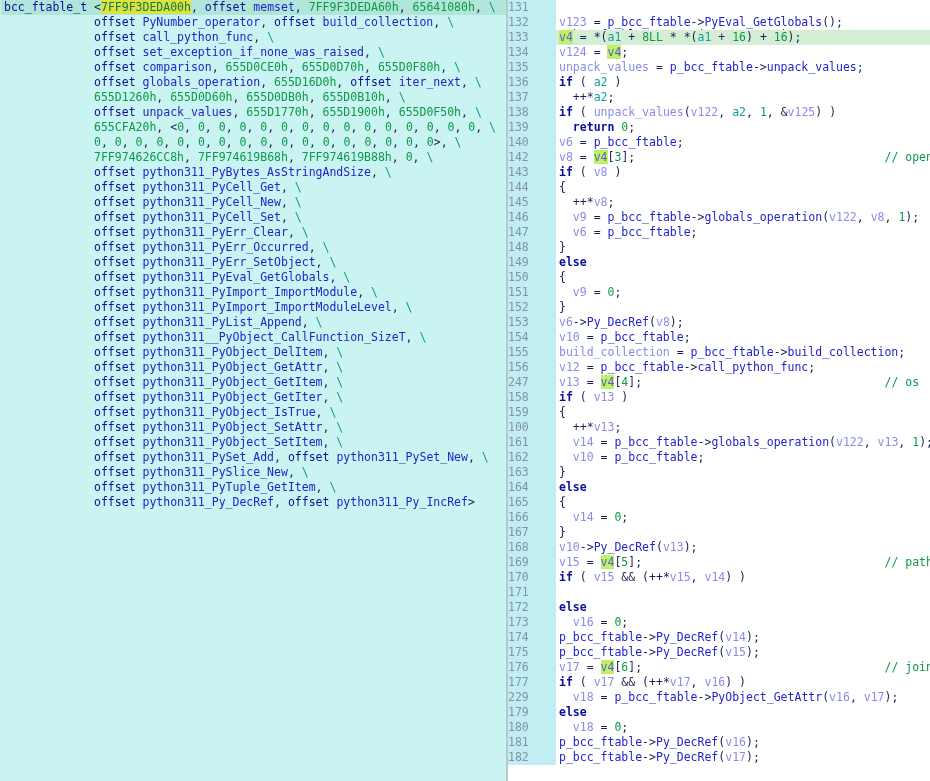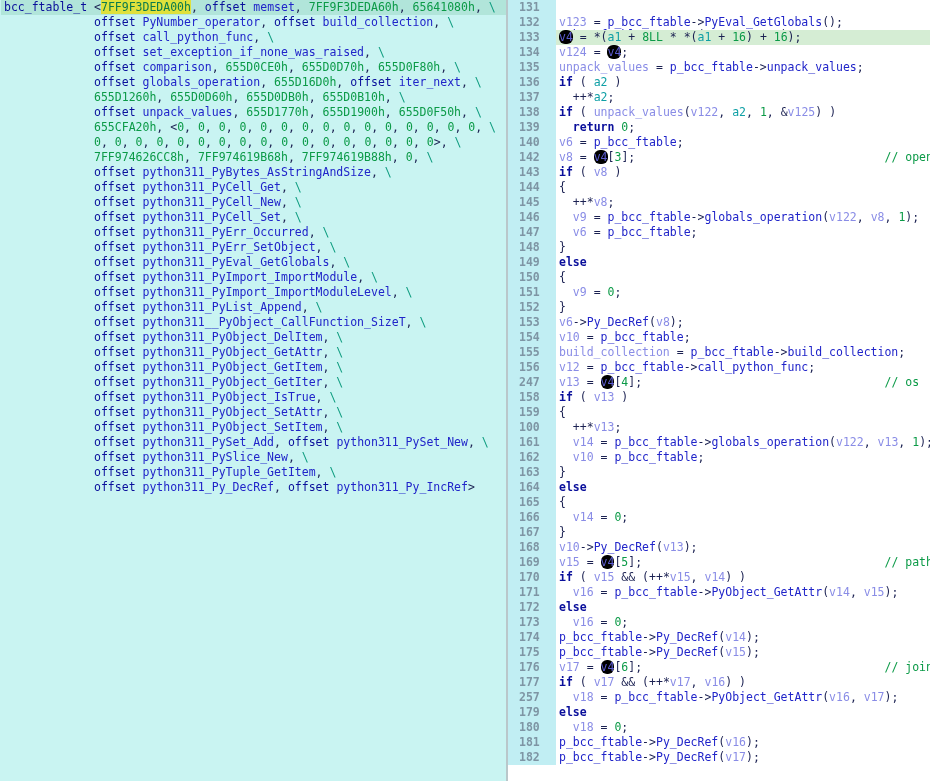--- a/index.html
+++ b/index.html
@@ -10,37 +10,37 @@
   }
   .pane{height:781px;overflow:hidden;}
   .pane.left{width:506px;background:#c9f4f2;padding-left:1px;box-sizing:border-box;}
   .divider{width:2px;height:781px;background:#b9c7ca;}
   .pane.right{width:422px;background:#ffffff;}
   .line{height:15px;line-height:15px;white-space:pre;display:flex;}
   .left .line{display:block;}
   .left .line.hl-row{background:#b1e5da;}
   .gutter{
     display:inline-block;width:48px;flex:0 0 48px;background:#c1eef3;
-    color:#7e95a4;padding-left:11px;box-sizing:border-box;font-weight:bold;
+    color:#7e95a4;padding-left:0;box-sizing:border-box;
   }
   .codearea{display:inline-block;flex:1 1 auto;padding-left:3px;background:transparent;}
   .right .line.hl-cyan .codearea{background:#49d1e2;margin-top:28px;}
   .right .line.hl-green .codearea{background:#d5edd4;}
   
   .t{color:#0a0f9b;}                      
   .k{color:#0a0f9b;font-weight:bold;}     
   .n{color:#2024c9;}                      
   .g{color:#0b9a47;}                      
   .c{color:#0b9a47;}                      
   .e{color:#0d9c7f;}                      
   .p{color:#1b2152;}                      
   .v{color:#898ce6;}                      
   .a{color:#0e9fa5;}                      
   .yl{background:#dfe13c;color:#0a7a4c;}  
-  .yr{background:#000000;color:#5c5cd0;border-radius:6px;}  
+  .yr{background:#bef264;color:#5c5cd0;}  
 </style>
 </head>
 <body>
 
 <div class="app">
   <div class="pane left" id="left-pane">
       <div class="line hl-row"><span class="codearea"><span class="t">bcc_ftable_t</span><span class="p"> &lt;</span><span class="yl">7FF9F3DEDA00h</span><span class="p">, </span><span class="t">offset </span><span class="n">memset</span><span class="p">, </span><span class="g">7FF9F3DEDA60h</span><span class="p">, </span><span class="g">65641080h</span><span class="p">, </span><span class="e">\</span></span></div>
       <div class="line"><span class="codearea"><span class="">             </span><span class="t">offset </span><span class="n">PyNumber_operator</span><span class="p">, </span><span class="t">offset </span><span class="n">build_collection</span><span class="p">, </span><span class="e">\</span></span></div>
       <div class="line"><span class="codearea"><span class="">             </span><span class="t">offset </span><span class="n">call_python_func</span><span class="p">, </span><span class="e">\</span></span></div>
       <div class="line"><span class="codearea"><span class="">             </span><span class="t">offset </span><span class="n">set_exception_if_none_was_raised</span><span class="p">, </span><span class="e">\</span></span></div>
@@ -48,20 +48,21 @@
       <div class="line"><span class="codearea"><span class="">             </span><span class="t">offset </span><span class="n">globals_operation</span><span class="p">, </span><span class="g">655D16D0h</span><span class="p">, </span><span class="t">offset </span><span class="n">iter_next</span><span class="p">, </span><span class="e">\</span></span></div>
       <div class="line"><span class="codearea"><span class="">             </span><span class="g">655D1260h</span><span class="p">, </span><span class="g">655D0D60h</span><span class="p">, </span><span class="g">655D0DB0h</span><span class="p">, </span><span class="g">655D0B10h</span><span class="p">, </span><span class="e">\</span></span></div>
       <div class="line"><span class="codearea"><span class="">             </span><span class="t">offset </span><span class="n">unpack_values</span><span class="p">, </span><span class="g">655D1770h</span><span class="p">, </span><span class="g">655D1900h</span><span class="p">, </span><span class="g">655D0F50h</span><span class="p">, </span><span class="e">\</span></span></div>
       <div class="line"><span class="codearea"><span class="">             </span><span class="g">655CFA20h</span><span class="p">, </span><span class="p">&lt;</span><span class="g">0</span><span class="p">, </span><span class="g">0</span><span class="p">, </span><span class="g">0</span><span class="p">, </span><span class="g">0</span><span class="p">, </span><span class="g">0</span><span class="p">, </span><span class="g">0</span><span class="p">, </span><span class="g">0</span><span class="p">, </span><span class="g">0</span><span class="p">, </span><span class="g">0</span><span class="p">, </span><span class="g">0</span><span class="p">, </span><span class="g">0</span><span class="p">, </span><span class="g">0</span><span class="p">, </span><span class="g">0</span><span class="p">, </span><span class="g">0</span><span class="p">, </span><span class="g">0</span><span class="p">, </span><span class="e">\</span></span></div>
       <div class="line"><span class="codearea"><span class="">             </span><span class="g">0</span><span class="p">, </span><span class="g">0</span><span class="p">, </span><span class="g">0</span><span class="p">, </span><span class="g">0</span><span class="p">, </span><span class="g">0</span><span class="p">, </span><span class="g">0</span><span class="p">, </span><span class="g">0</span><span class="p">, </span><span class="g">0</span><span class="p">, </span><span class="g">0</span><span class="p">, </span><span class="g">0</span><span class="p">, </span><span class="g">0</span><span class="p">, </span><span class="g">0</span><span class="p">, </span><span class="g">0</span><span class="p">, </span><span class="g">0</span><span class="p">, </span><span class="g">0</span><span class="p">, </span><span class="g">0</span><span class="p">, </span><span class="g">0</span><span class="p">&gt;, </span><span class="e">\</span></span></div>
       <div class="line"><span class="codearea"><span class="">             </span><span class="g">7FF974626CC8h</span><span class="p">, </span><span class="g">7FF974619B68h</span><span class="p">, </span><span class="g">7FF974619B88h</span><span class="p">, </span><span class="g">0</span><span class="p">, </span><span class="e">\</span></span></div>
       <div class="line"><span class="codearea"><span class="">             </span><span class="t">offset </span><span class="n">python311_PyBytes_AsStringAndSize</span><span class="p">, </span><span class="e">\</span></span></div>
       <div class="line"><span class="codearea"><span class="">             </span><span class="t">offset </span><span class="n">python311_PyCell_Get</span><span class="p">, </span><span class="e">\</span></span></div>
       <div class="line"><span class="codearea"><span class="">             </span><span class="t">offset </span><span class="n">python311_PyCell_New</span><span class="p">, </span><span class="e">\</span></span></div>
       <div class="line"><span class="codearea"><span class="">             </span><span class="t">offset </span><span class="n">python311_PyCell_Set</span><span class="p">, </span><span class="e">\</span></span></div>
+      <div class="line"><span class="codearea"><span class="">             </span><span class="t">offset </span><span class="n">python311_PyErr_Clear</span><span class="p">, </span><span class="e">\</span></span></div>
       <div class="line"><span class="codearea"><span class="">             </span><span class="t">offset </span><span class="n">python311_PyErr_Occurred</span><span class="p">, </span><span class="e">\</span></span></div>
       <div class="line"><span class="codearea"><span class="">             </span><span class="t">offset </span><span class="n">python311_PyErr_SetObject</span><span class="p">, </span><span class="e">\</span></span></div>
       <div class="line"><span class="codearea"><span class="">             </span><span class="t">offset </span><span class="n">python311_PyEval_GetGlobals</span><span class="p">, </span><span class="e">\</span></span></div>
       <div class="line"><span class="codearea"><span class="">             </span><span class="t">offset </span><span class="n">python311_PyImport_ImportModule</span><span class="p">, </span><span class="e">\</span></span></div>
       <div class="line"><span class="codearea"><span class="">             </span><span class="t">offset </span><span class="n">python311_PyImport_ImportModuleLevel</span><span class="p">, </span><span class="e">\</span></span></div>
       <div class="line"><span class="codearea"><span class="">             </span><span class="t">offset </span><span class="n">python311_PyList_Append</span><span class="p">, </span><span class="e">\</span></span></div>
       <div class="line"><span class="codearea"><span class="">             </span><span class="t">offset </span><span class="n">python311__PyObject_CallFunction_SizeT</span><span class="p">, </span><span class="e">\</span></span></div>
       <div class="line"><span class="codearea"><span class="">             </span><span class="t">offset </span><span class="n">python311_PyObject_DelItem</span><span class="p">, </span><span class="e">\</span></span></div>
       <div class="line"><span class="codearea"><span class="">             </span><span class="t">offset </span><span class="n">python311_PyObject_GetAttr</span><span class="p">, </span><span class="e">\</span></span></div>
       <div class="line"><span class="codearea"><span class="">             </span><span class="t">offset </span><span class="n">python311_PyObject_GetItem</span><span class="p">, </span><span class="e">\</span></span></div>
@@ -108,26 +109,26 @@
       <div class="line"><span class="gutter">161</span><span class="codearea"><span class="">  </span><span class="v">v14</span><span class="p"> = </span><span class="n">p_bcc_ftable</span><span class="p">-&gt;</span><span class="n">globals_operation</span><span class="p">(</span><span class="v">v122</span><span class="p">, </span><span class="v">v13</span><span class="p">, </span><span class="g">1</span><span class="p">);</span></span></div>
       <div class="line"><span class="gutter">162</span><span class="codearea"><span class="">  </span><span class="v">v10</span><span class="p"> = </span><span class="n">p_bcc_ftable</span><span class="p">;</span></span></div>
       <div class="line"><span class="gutter">163</span><span class="codearea"><span class="p">}</span></span></div>
       <div class="line"><span class="gutter">164</span><span class="codearea"><span class="k">else</span></span></div>
       <div class="line"><span class="gutter">165</span><span class="codearea"><span class="p">{</span></span></div>
       <div class="line"><span class="gutter">166</span><span class="codearea"><span class="">  </span><span class="v">v14</span><span class="p"> = </span><span class="g">0</span><span class="p">;</span></span></div>
       <div class="line"><span class="gutter">167</span><span class="codearea"><span class="p">}</span></span></div>
       <div class="line"><span class="gutter">168</span><span class="codearea"><span class="v">v10</span><span class="p">-&gt;</span><span class="n">Py_DecRef</span><span class="p">(</span><span class="v">v13</span><span class="p">);</span></span></div>
       <div class="line"><span class="gutter">169</span><span class="codearea"><span class="v">v15</span><span class="p"> = </span><span class="yr">v4</span><span class="p">[</span><span class="g">5</span><span class="p">];</span><span class="">                                   </span><span class="c">// path</span></span></div>
       <div class="line"><span class="gutter">170</span><span class="codearea"><span class="k">if</span><span class="p"> ( </span><span class="v">v15</span><span class="p"> &amp;&amp; (++*</span><span class="v">v15</span><span class="p">, </span><span class="v">v14</span><span class="p">) )</span></span></div>
-      <div class="line"><span class="gutter">171</span><span class="codearea"><span class="">  </span><span class="v">v16</span><span class="p"> = </span><span class="n">p_bcc_ftable</span><span class="p">-&gt;</span><span class="n">PyObject_GetAttr</span><span class="p">(</span><span class="v">v14</span><span class="p">, </span><span class="v">v15</span><span class="p">);</span></span></div>
+      <div class="line"><span class="gutter">171</span></div>
       <div class="line"><span class="gutter">172</span><span class="codearea"><span class="k">else</span></span></div>
       <div class="line"><span class="gutter">173</span><span class="codearea"><span class="">  </span><span class="v">v16</span><span class="p"> = </span><span class="g">0</span><span class="p">;</span></span></div>
       <div class="line"><span class="gutter">174</span><span class="codearea"><span class="n">p_bcc_ftable</span><span class="p">-&gt;</span><span class="n">Py_DecRef</span><span class="p">(</span><span class="v">v14</span><span class="p">);</span></span></div>
       <div class="line"><span class="gutter">175</span><span class="codearea"><span class="n">p_bcc_ftable</span><span class="p">-&gt;</span><span class="n">Py_DecRef</span><span class="p">(</span><span class="v">v15</span><span class="p">);</span></span></div>
       <div class="line"><span class="gutter">176</span><span class="codearea"><span class="v">v17</span><span class="p"> = </span><span class="yr">v4</span><span class="p">[</span><span class="g">6</span><span class="p">];</span><span class="">                                   </span><span class="c">// join</span></span></div>
       <div class="line"><span class="gutter">177</span><span class="codearea"><span class="k">if</span><span class="p"> ( </span><span class="v">v17</span><span class="p"> &amp;&amp; (++*</span><span class="v">v17</span><span class="p">, </span><span class="v">v16</span><span class="p">) )</span></span></div>
-      <div class="line"><span class="gutter">257</span><span class="codearea"><span class="">  </span><span class="v">v18</span><span class="p"> = </span><span class="n">p_bcc_ftable</span><span class="p">-&gt;</span><span class="n">PyObject_GetAttr</span><span class="p">(</span><span class="v">v16</span><span class="p">, </span><span class="v">v17</span><span class="p">);</span></span></div>
+      <div class="line"><span class="gutter">229</span><span class="codearea"><span class="">  </span><span class="v">v18</span><span class="p"> = </span><span class="n">p_bcc_ftable</span><span class="p">-&gt;</span><span class="n">PyObject_GetAttr</span><span class="p">(</span><span class="v">v16</span><span class="p">, </span><span class="v">v17</span><span class="p">);</span></span></div>
       <div class="line"><span class="gutter">179</span><span class="codearea"><span class="k">else</span></span></div>
       <div class="line"><span class="gutter">180</span><span class="codearea"><span class="">  </span><span class="v">v18</span><span class="p"> = </span><span class="g">0</span><span class="p">;</span></span></div>
       <div class="line"><span class="gutter">181</span><span class="codearea"><span class="n">p_bcc_ftable</span><span class="p">-&gt;</span><span class="n">Py_DecRef</span><span class="p">(</span><span class="v">v16</span><span class="p">);</span></span></div>
       <div class="line"><span class="gutter">182</span><span class="codearea"><span class="n">p_bcc_ftable</span><span class="p">-&gt;</span><span class="n">Py_DecRef</span><span class="p">(</span><span class="v">v17</span><span class="p">);</span></span></div>
     </div>
 </div>
 
 </body></html>

